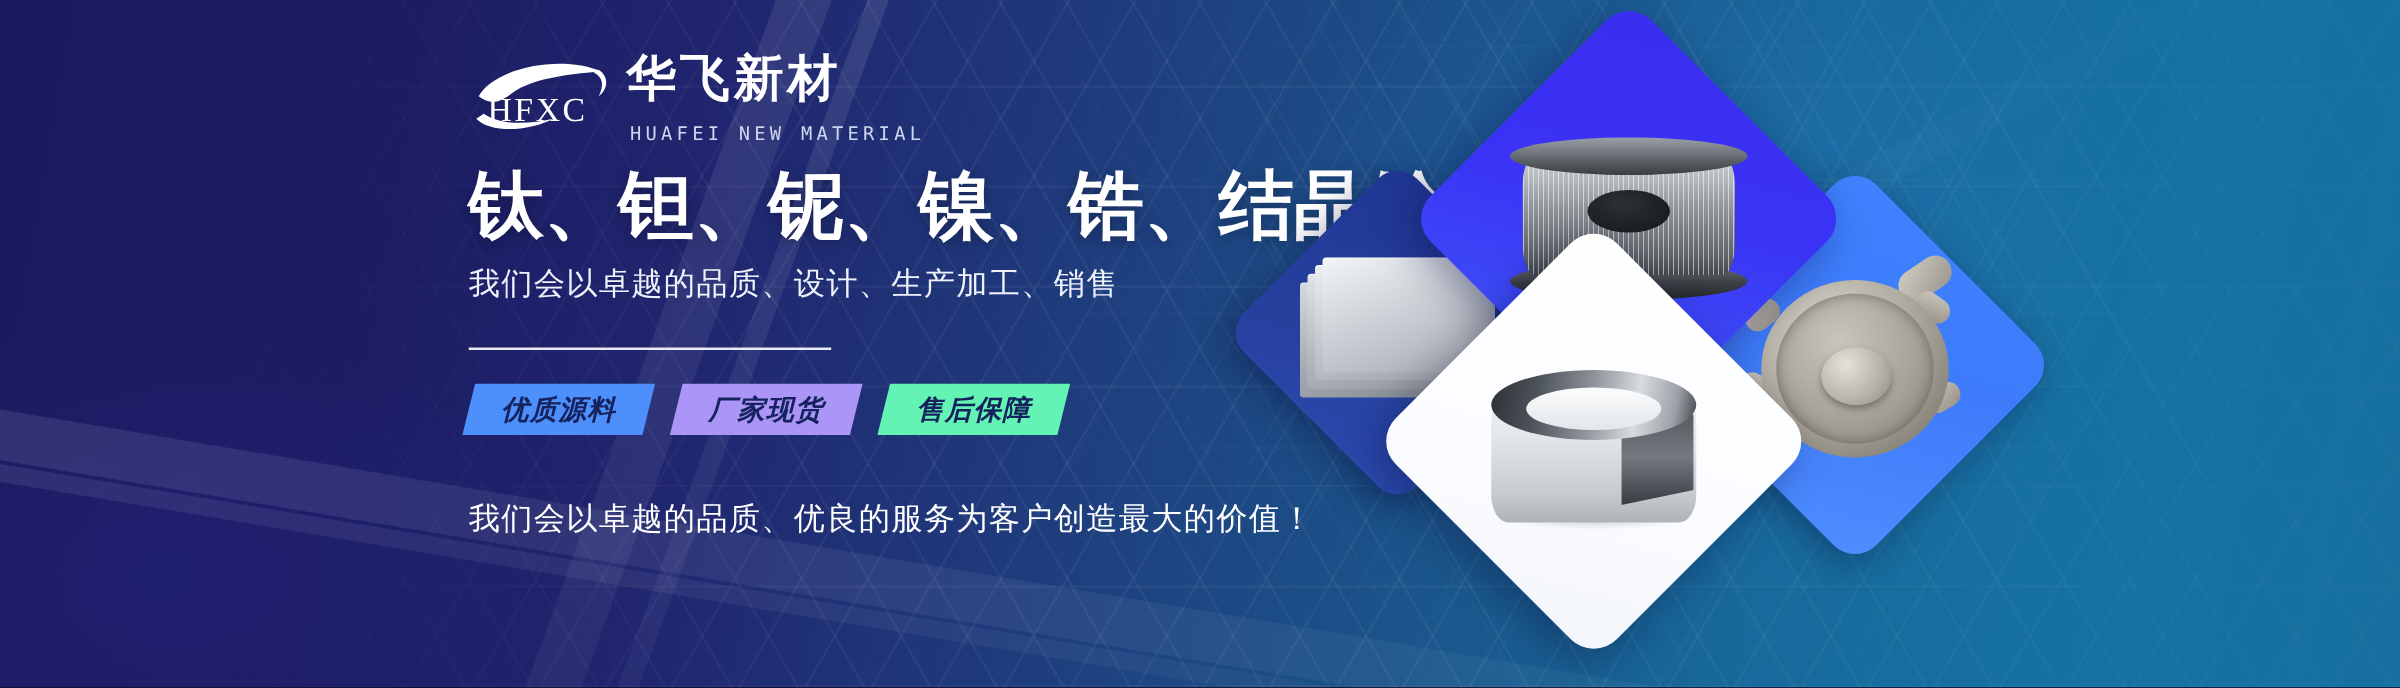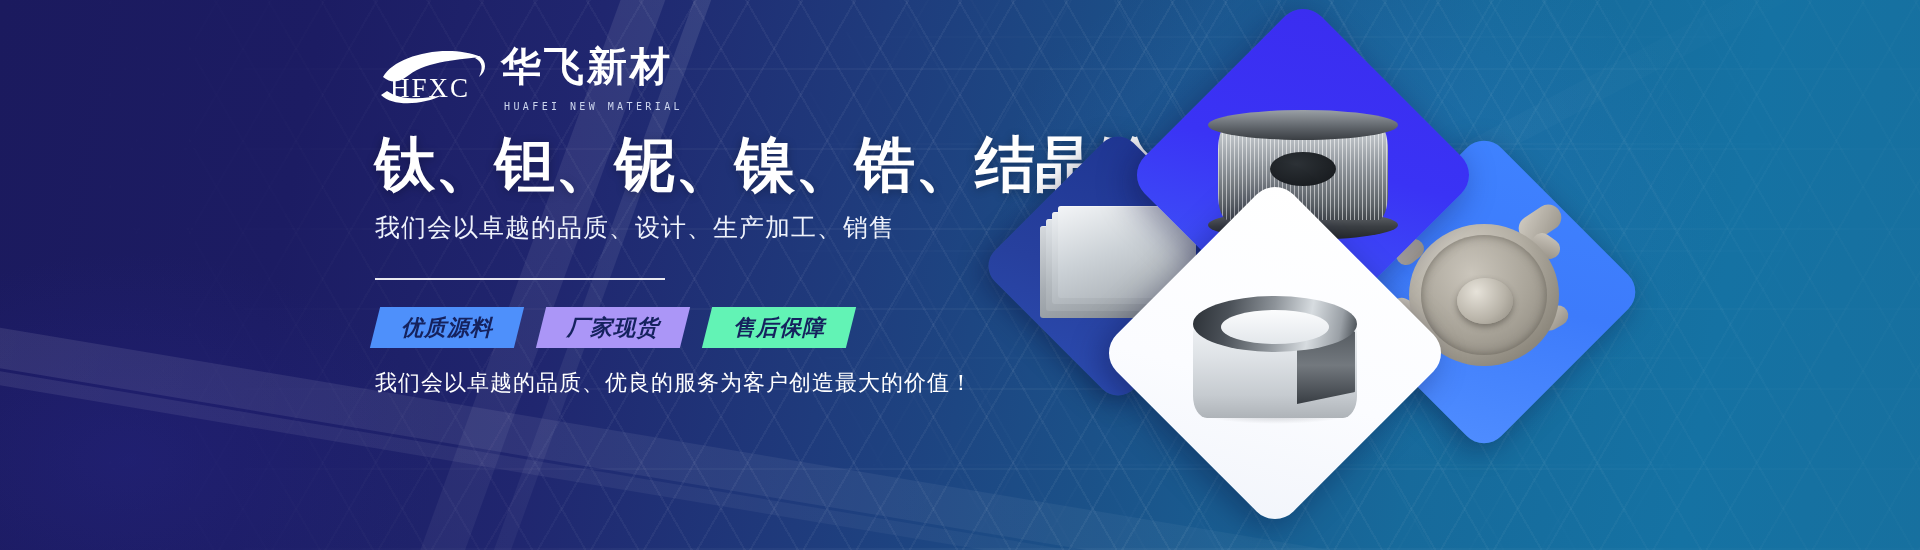--- a/index.html
+++ b/index.html
@@ -50,36 +50,36 @@
   
   .content{position:absolute;left:375px;top:0;width:920px;height:550px;}
   .logo{display:flex;align-items:center;margin-top:46px;height:64px;}
   .logo-mark{position:relative;width:120px;height:62px;flex:none;}
   .logo-mark svg{position:absolute;left:0;top:0;}
   .logo-abbr{position:absolute;left:15px;top:26px;color:#fff;font-family:"Liberation Serif","DejaVu Serif",serif;
              font-size:27px;letter-spacing:2px;font-weight:400;}
   .logo-text{margin-left:6px;}
   .logo-cn{color:#fff;font-size:40px;font-weight:700;letter-spacing:3px;line-height:44px;
            font-family:"DejaVu Sans","Liberation Sans",sans-serif;}
-  .logo-en{color:#cdd6ee;font-size:10px;letter-spacing:3.4px;margin-top:13px;margin-left:3px;
+  .logo-en{color:#cdd6ee;font-size:15px;letter-spacing:3.4px;margin-top:13px;margin-left:3px;
            font-family:"DejaVu Sans Mono","Liberation Mono",monospace;}
 
   .headline{color:#fff;font-size:60px;font-weight:700;line-height:66px;margin-top:22px;
             letter-spacing:0px;text-shadow:0 2px 10px rgba(0,0,0,.28);white-space:nowrap;}
   .subline{color:#eef2fb;font-size:25px;line-height:34px;margin-top:12px;letter-spacing:1px;white-space:nowrap;}
 
   .divider{width:290px;height:2px;background:rgba(255,255,255,.9);margin-top:34px;}
 
   .badges{display:flex;margin-top:27px;}
   .badge{position:relative;height:41px;display:flex;align-items:center;justify-content:center;
          padding:0 26px;margin-right:22px;transform:skewX(-14deg);}
   .badge span{display:block;transform:skewX(14deg);font-size:22px;font-weight:700;
               font-style:italic;letter-spacing:1px;color:#15225e;white-space:nowrap;}
 
-  .tagline{color:#ffffff;font-size:22px;line-height:38px;margin-top:16px;letter-spacing:1px;white-space:nowrap;}
+  .tagline{color:#ffffff;font-size:25px;line-height:38px;margin-top:48px;letter-spacing:1px;white-space:nowrap;}
 
   
   .diamonds{position:absolute;left:1060px;top:0;width:860px;height:550px;}
   .dia{position:absolute;transform:rotate(45deg);overflow:hidden;}
   .dia .inner{width:100%;height:100%;transform:rotate(-45deg);display:flex;
               align-items:center;justify-content:center;}
   .dia-wire{left:118px;top:50px;width:250px;height:250px;border-radius:26px;
             background:linear-gradient(150deg,#3b2df0 0%,#3a33f5 45%,#3f5cf8 100%);
             box-shadow:0 10px 34px rgba(10,10,60,.40);}
   .dia-sheet{left:-40px;top:168px;width:196px;height:196px;border-radius:22px;

